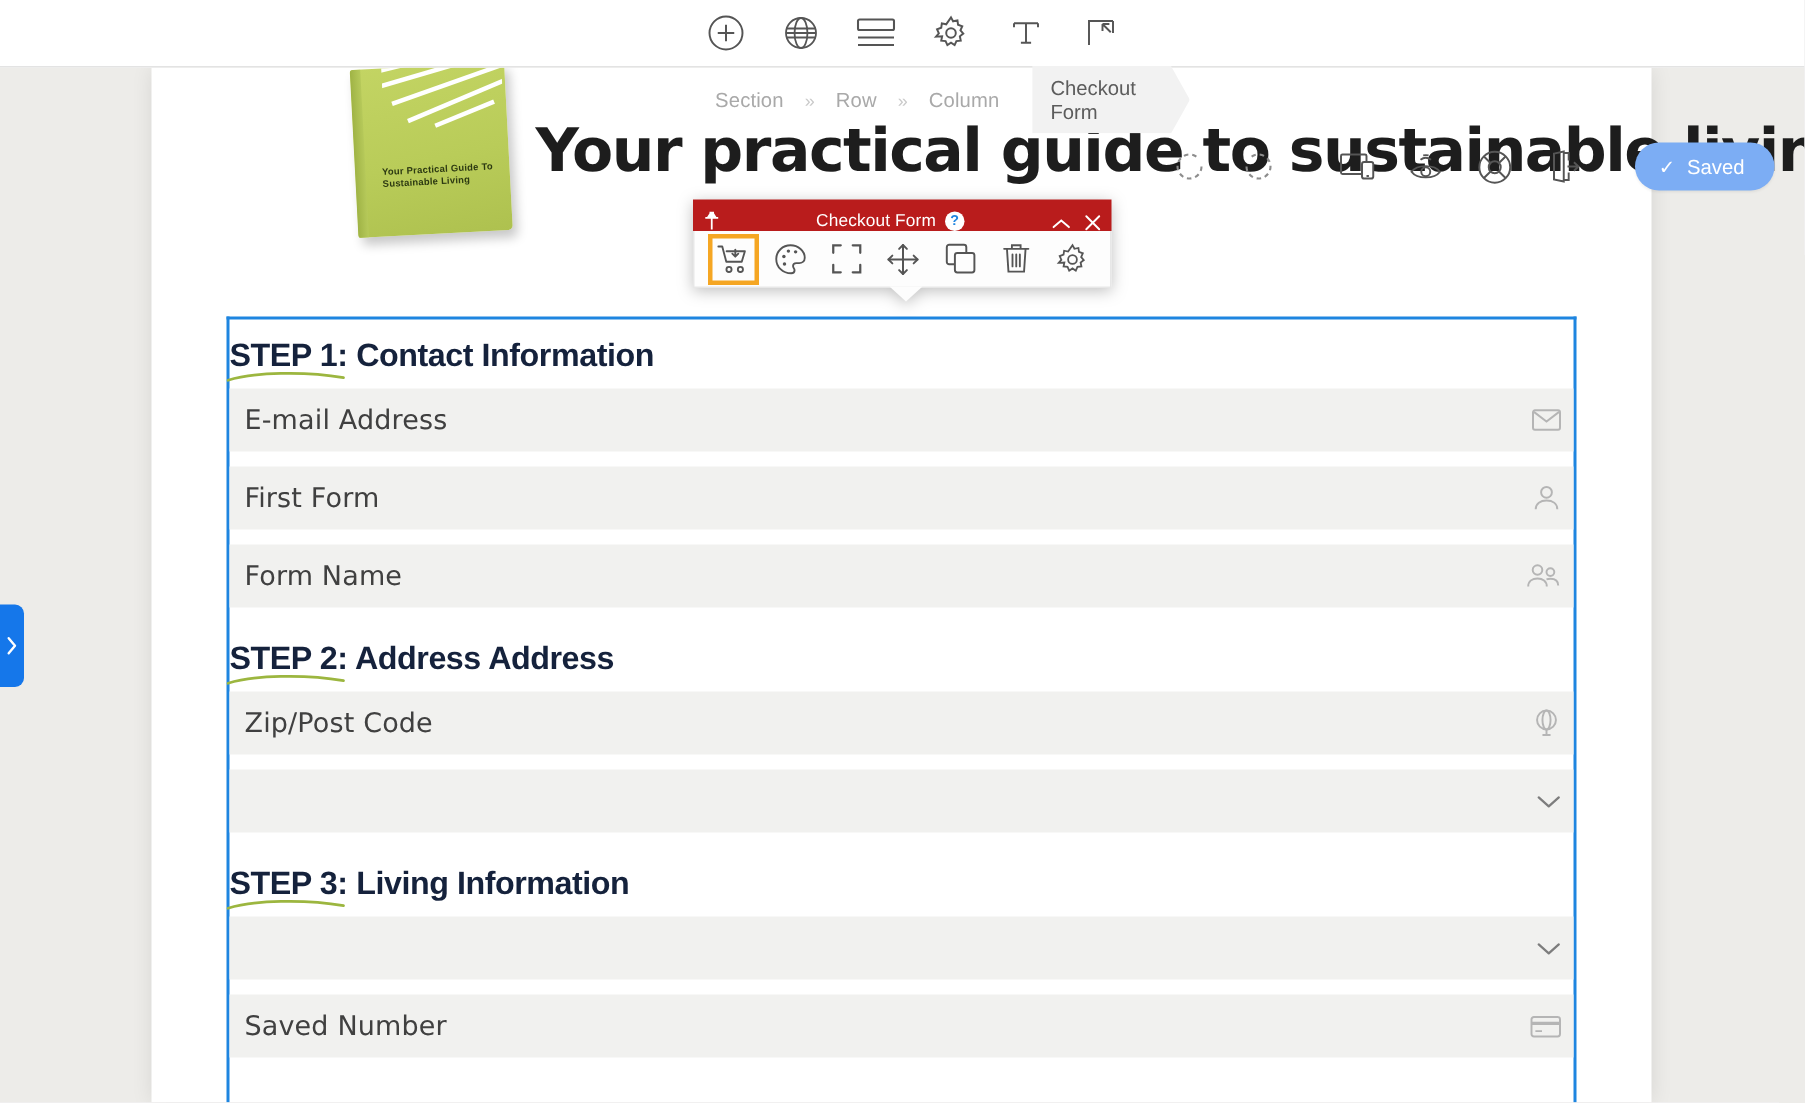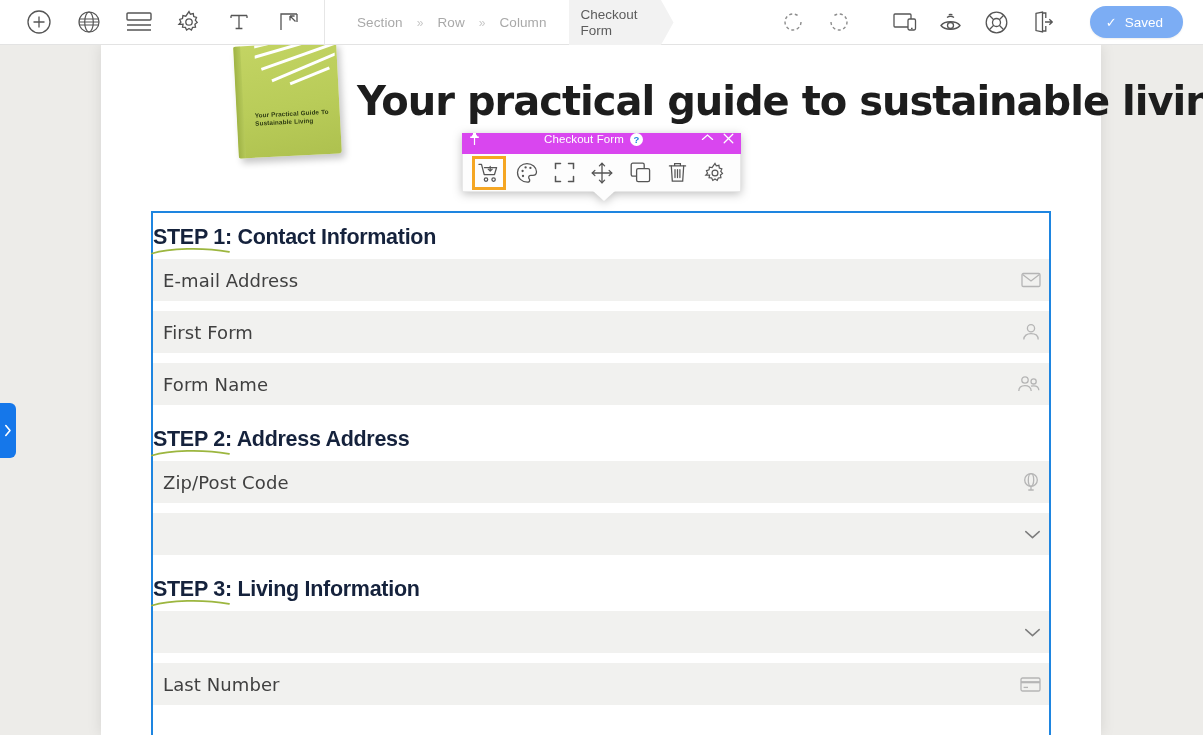--- a/index.html
+++ b/index.html
@@ -9,23 +9,24 @@
     font-family: "Liberation Sans", sans-serif;
     background: #ececeb;
   }
   body { position: relative; }
 
   
   .topbar {
     position: absolute; top: 0; left: 0;
     width: 1203px; height: 45px;
     background: #ffffff;
-    display: flex; align-items: flex-start;
+    display: flex; align-items: center;
     border-bottom: 1px solid #e3e3e3;
     z-index: 60;
+    flex-direction: column;
   }
   .tb-left { display: flex; align-items: center; height: 100%; padding-left: 14px; }
   .tb-btn {
     width: 50px; height: 44px;
     display: flex; align-items: center; justify-content: center;
     cursor: pointer;
   }
   .tb-btn svg { display: block; }
 
   .tb-divider {
@@ -163,22 +164,22 @@
   }
 
   
   .mod-toolbar {
     position: absolute; left: 361px; top: 88px;
     width: 279px;
     z-index: 50;
     filter: drop-shadow(0 2px 5px rgba(0,0,0,.25));
   }
   .mt-head {
-    height: 21px; background: #d946ef; color: #ffffff;
-    display: flex; align-items: flex-start; padding: 0 7px;
+    height: 21px; background: #b91c1c; color: #ffffff;
+    display: flex; align-items: flex-end; padding: 0 7px;
     font-size: 11.5px;
   }
   .mt-title {
     flex: 1; text-align: center; font-size: 11.5px;
     letter-spacing: .1px; padding-left: 6px;
   }
   .mt-help {
     display: inline-flex; align-items: center; justify-content: center;
     width: 13px; height: 13px; border-radius: 50%;
     background: #ffffff; color: #1e85e0;
@@ -461,21 +462,21 @@
         <div class="field">
           <span class="ph"></span>
           <span class="fico">
             <svg width="17" height="11" viewBox="0 0 17 11" fill="none" stroke="#7d7d7d" stroke-width="1.5" stroke-linecap="round" stroke-linejoin="round">
               <path d="M1.8 2.6L8.5 8.6 15.2 2.6"></path>
             </svg>
           </span>
         </div>
 
         <div class="field">
-          <span class="ph">Last Number</span>
+          <span class="ph">Saved Number</span>
           <span class="fico">
             <svg width="21" height="15" viewBox="0 0 21 15" fill="none" stroke="#b5b5b5" stroke-width="1.3">
               <rect x="1" y="1" width="19" height="13" rx="1.6"></rect>
               <path d="M1 5.2h19" stroke-width="2.2"></path>
                 <path d="M3.6 10.4h4.4"></path>
             </svg>
           </span>
         </div>
 
       </div>

